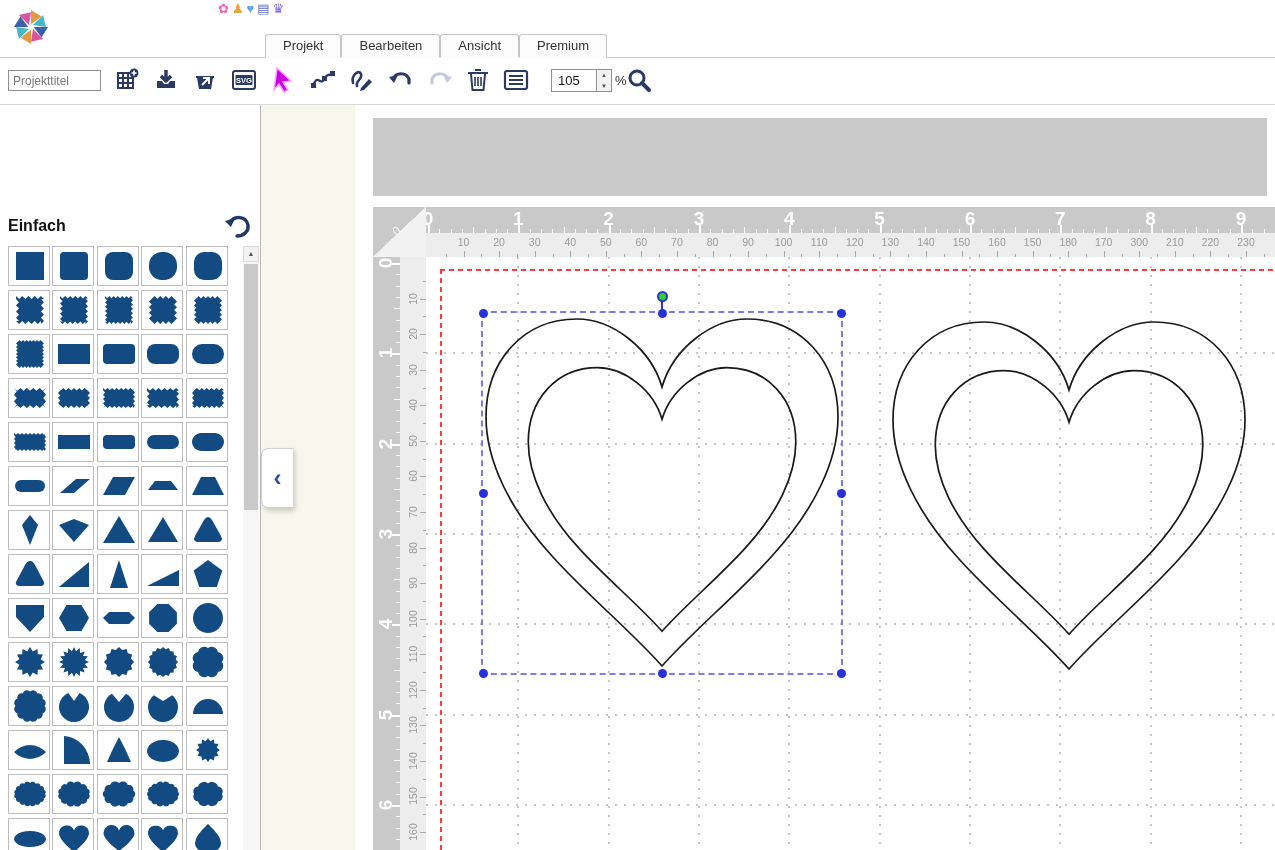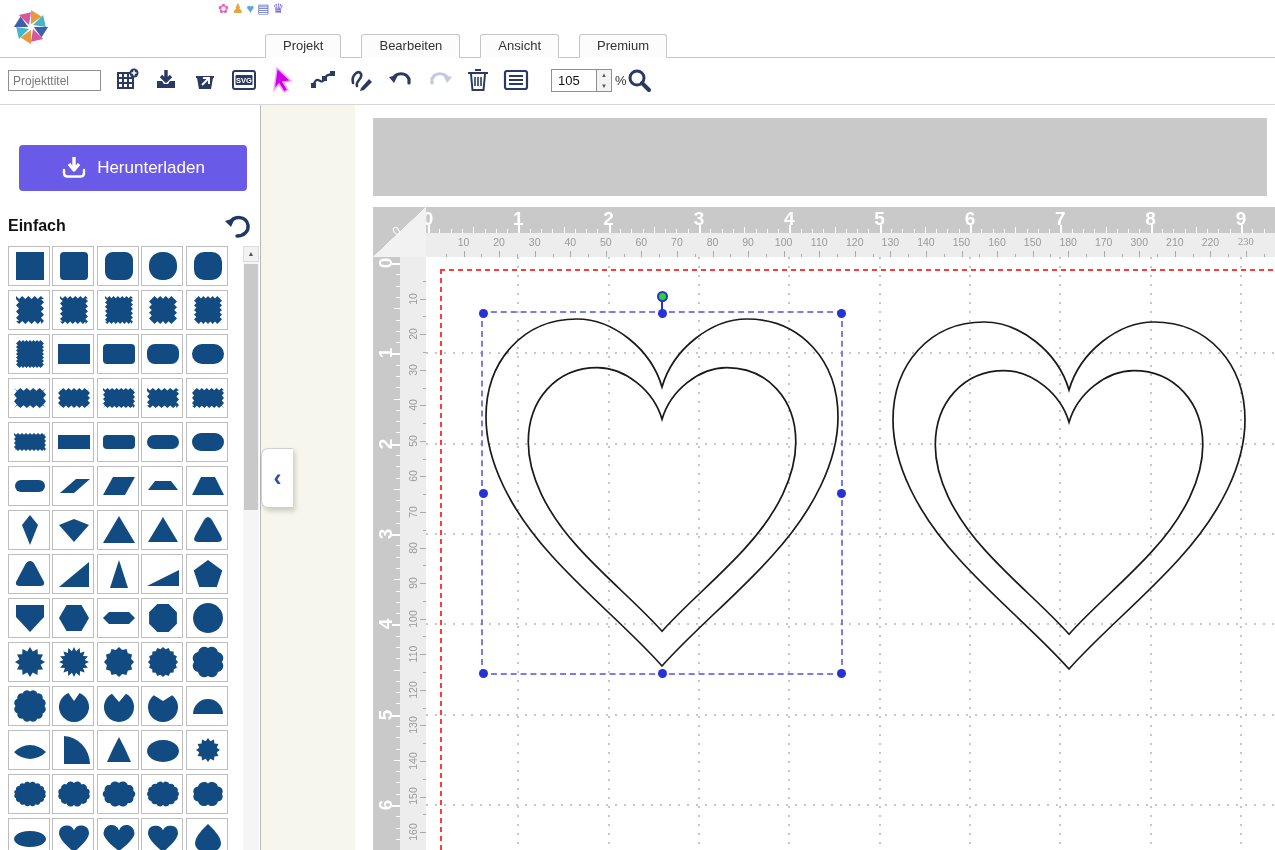--- a/index.html
+++ b/index.html
@@ -6,21 +6,21 @@
   html,body { width:1275px; height:850px; overflow:hidden; background:#fff;
               font-family:"Liberation Sans", sans-serif; }
   .app { position:relative; width:1275px; height:850px; background:#fff; }
 
   
   .header { position:absolute; left:0; top:0; width:1275px; height:58px; background:#fff;
             border-bottom:1px solid #c6c6c6; }
   .logo { position:absolute; left:12px; top:8px; display:flex; align-items:center; gap:8px; }
   .wordmark { font-size:23px; color:#4d4d4d; letter-spacing:.5px; }
   .brand-icons { position:absolute; left:218px; top:2px; display:flex; gap:3px; font-size:13px; line-height:14px; }
-  .tabs { position:absolute; left:265px; bottom:-1px; display:flex; gap:20px; }
+  .tabs { position:absolute; left:265px; bottom:-1px; display:flex; gap:0; }
   .tab { height:24px; padding:3px 17px 0 17px; background:#fcfcfc; border:1px solid #c6c6c6;
          border-bottom:1px solid #fff; border-radius:3px 3px 0 0; font-size:13px; color:#333; cursor:default; }
 
   
   .toolbar { position:absolute; left:0; top:59px; width:1275px; height:46px; background:#fff;
              border-bottom:1px solid #d8d8d8; }
   .title-input { position:absolute; left:8px; top:11px; width:93px; height:21px; border:1px solid #8f8f8f;
                  font-size:12px; padding:0 4px; color:#444; }
   .title-input::placeholder { color:#7a7a7a; }
   .tbtn { position:absolute; top:7px; width:26px; height:28px; display:flex; align-items:center;
@@ -232,27 +232,20 @@
 
     <div class="tbtn" style="left:626px">
       <svg width="26" height="26" viewBox="0 0 26 26">
         <circle cx="11" cy="11" r="7" fill="none" stroke="#2b3a64" stroke-width="3"></circle>
         <path d="M16 16l7 7" stroke="#2b3a64" stroke-width="4" stroke-linecap="round"></path>
       </svg>
     </div>
   </div>
 
   <aside class="sidebar">
-    <div class="dl-btn">
-      <svg width="26" height="24" viewBox="0 0 26 24">
-        <path d="M13 1v11M8 8l5 6 5-6" fill="none" stroke="#fff" stroke-width="3.4" stroke-linejoin="round"></path>
-        <path d="M3 14v3c0 2 1.5 3.5 3.5 3.5h13c2 0 3.5-1.5 3.5-3.5v-3" fill="none" stroke="#fff" stroke-width="2.4" stroke-linecap="round"></path>
-      </svg>
-      <span>Herunterladen</span>
-    </div>
 
     <div class="section-row">
       <span class="section-title">Einfach</span>
       <svg width="28" height="26" viewBox="0 0 28 26" style="cursor:pointer">
         <path d="M6 10 C10 2 22 3 24 12 C25 18 20 23 13 23" fill="none" stroke="#1f3864" stroke-width="3.4" stroke-linecap="round"></path>
         <path d="M1 8l10-3-4 9z" fill="#1f3864"></path>
       </svg>
     </div>
 
     <div class="shape-grid" id="shapeGrid">
@@ -772,21 +765,21 @@
         <div class="tickHmm" style="left: 766.3px; width: 1px; height: 6px;"></div>
         <div class="numHmm" style="left: 766.28px;">300</div>
         <div class="tickHmm" style="left: 784.1px; width: 1px; height: 3.5px;"></div>
         <div class="tickHmm" style="left: 801.8px; width: 1px; height: 6px;"></div>
         <div class="numHmm" style="left: 801.844px;">210</div>
         <div class="tickHmm" style="left: 819.6px; width: 1px; height: 3.5px;"></div>
         <div class="tickHmm" style="left: 837.4px; width: 1px; height: 6px;"></div>
         <div class="numHmm" style="left: 837.408px;">220</div>
         <div class="tickHmm" style="left: 855.2px; width: 1px; height: 3.5px;"></div>
         <div class="tickHmm" style="left: 873px; width: 1px; height: 6px;"></div>
-        <div class="numHmm" style="left: 872.972px; font-family: Liberation Serif, serif;">230</div>
+        <div class="numHmm" style="left: 872.972px;">230</div>
         <div class="tickHmm" style="left: 890.8px; width: 1px; height: 3.5px;"></div>
       </div>
     <div class="vruler-in" id="vIn">
         <div class="tickV" style="top: 6px; height: 2px; width: 8px;"></div>
         <div class="tickV" style="top: 17.3px; height: 1px; width: 4px;"></div>
         <div class="tickV" style="top: 28.6px; height: 1px; width: 4px;"></div>
         <div class="tickV" style="top: 39.9px; height: 1px; width: 4px;"></div>
         <div class="tickV" style="top: 51.2px; height: 1px; width: 6px;"></div>
         <div class="tickV" style="top: 62.5px; height: 1px; width: 4px;"></div>
         <div class="tickV" style="top: 73.7px; height: 1px; width: 4px;"></div>

